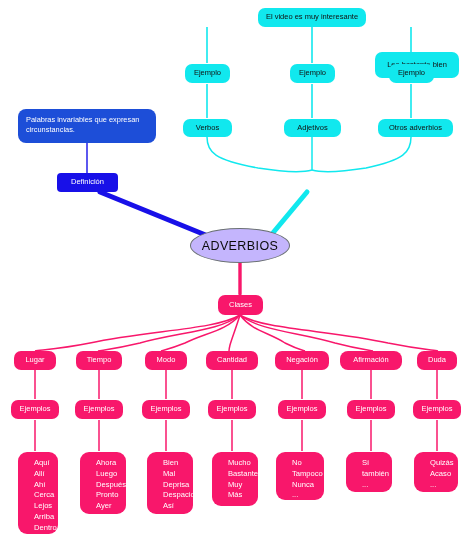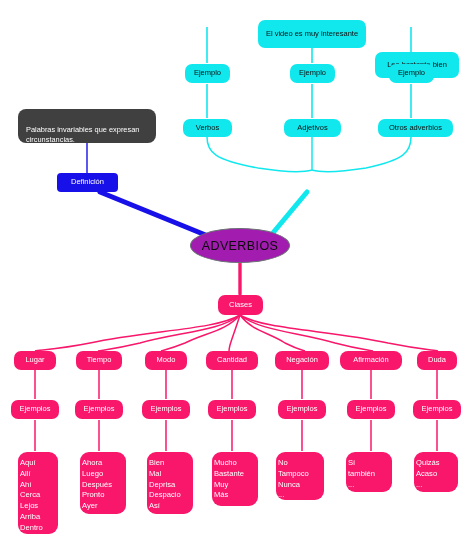--- a/index.html
+++ b/index.html
@@ -17,31 +17,31 @@
     text-align:center;border-radius:7px;
     color:#ffffff;line-height:1.18;
     padding:3px 5px;
   }
   .node.cyan{background:#11e8ee;color:#111111;}
   .node.blue{background:#1810e8;color:#ffffff;border-radius:4px;}
   .node.pink{background:#f8176b;color:#ffffff;}
   .node.small{font-size:7.5px;}
   .listbox{
     position:absolute;box-sizing:border-box;background:#f8176b;color:#ffffff;
-    border-radius:9px;padding:6px 2px;font-size:7.6px;line-height:1.42;
+    border-radius:9px;padding:6px 16px;font-size:7.6px;line-height:1.42;
     text-align:left;white-space:pre-line;
   }
   .defbox{
-    position:absolute;box-sizing:border-box;background:#404040;color:#ffffff;
-    border-radius:8px;padding:16px 8px;font-size:7.4px;line-height:1.35;text-align:left;
+    position:absolute;box-sizing:border-box;background:#1d4ed8;color:#ffffff;
+    border-radius:8px;padding:6px 8px;font-size:7.4px;line-height:1.35;text-align:left;
   }
   #ellipse{
     position:absolute;box-sizing:border-box;
     display:flex;align-items:center;justify-content:center;
-    background:#a21caf;border:1px solid #6b7174;border-radius:50%;
+    background:#c4b5fd;border:1px solid #6b7174;border-radius:50%;
     color:#0b0b0b;font-size:12.5px;letter-spacing:.4px;
   }
 </style>
 </head>
 <body>
 
 <div id="canvas">
 
   <svg id="edges" viewBox="0 0 470 550">
 
@@ -81,21 +81,21 @@
 
     <path d="M35,420 L35,451" stroke="#f8176b" stroke-width="1.5" fill="none"></path>
     <path d="M99,420 L99,451" stroke="#f8176b" stroke-width="1.5" fill="none"></path>
     <path d="M166,420 L166,451" stroke="#f8176b" stroke-width="1.5" fill="none"></path>
     <path d="M232,420 L232,451" stroke="#f8176b" stroke-width="1.5" fill="none"></path>
     <path d="M302,420 L302,451" stroke="#f8176b" stroke-width="1.5" fill="none"></path>
     <path d="M371,420 L371,451" stroke="#f8176b" stroke-width="1.5" fill="none"></path>
     <path d="M437,420 L437,451" stroke="#f8176b" stroke-width="1.5" fill="none"></path>
   </svg>
 
-  <div class="node cyan small" style="left:258px;top:20px;width:108px;height:28px;">El video es muy interesante</div>
+  <div class="node cyan small" style="left:258px;top:8px;width:108px;height:19px;">El video es muy interesante</div>
   <div class="node cyan small" style="left:375px;top:8px;width:84px;height:26px;margin-top:44px;">Lee bastante bien</div>
 
   <div class="node cyan small" style="left:185px;top:64px;width:45px;height:19px;">Ejemplo</div>
   <div class="node cyan small" style="left:290px;top:64px;width:45px;height:19px;">Ejemplo</div>
   <div class="node cyan small" style="left:389px;top:64px;width:45px;height:19px;">Ejemplo</div>
 
   <div class="node cyan small" style="left:183px;top:119px;width:49px;height:18px;">Verbos</div>
   <div class="node cyan small" style="left:284px;top:119px;width:57px;height:18px;">Adjetivos</div>
   <div class="node cyan small" style="left:378px;top:119px;width:75px;height:18px;">Otros adverbios</div>
 

